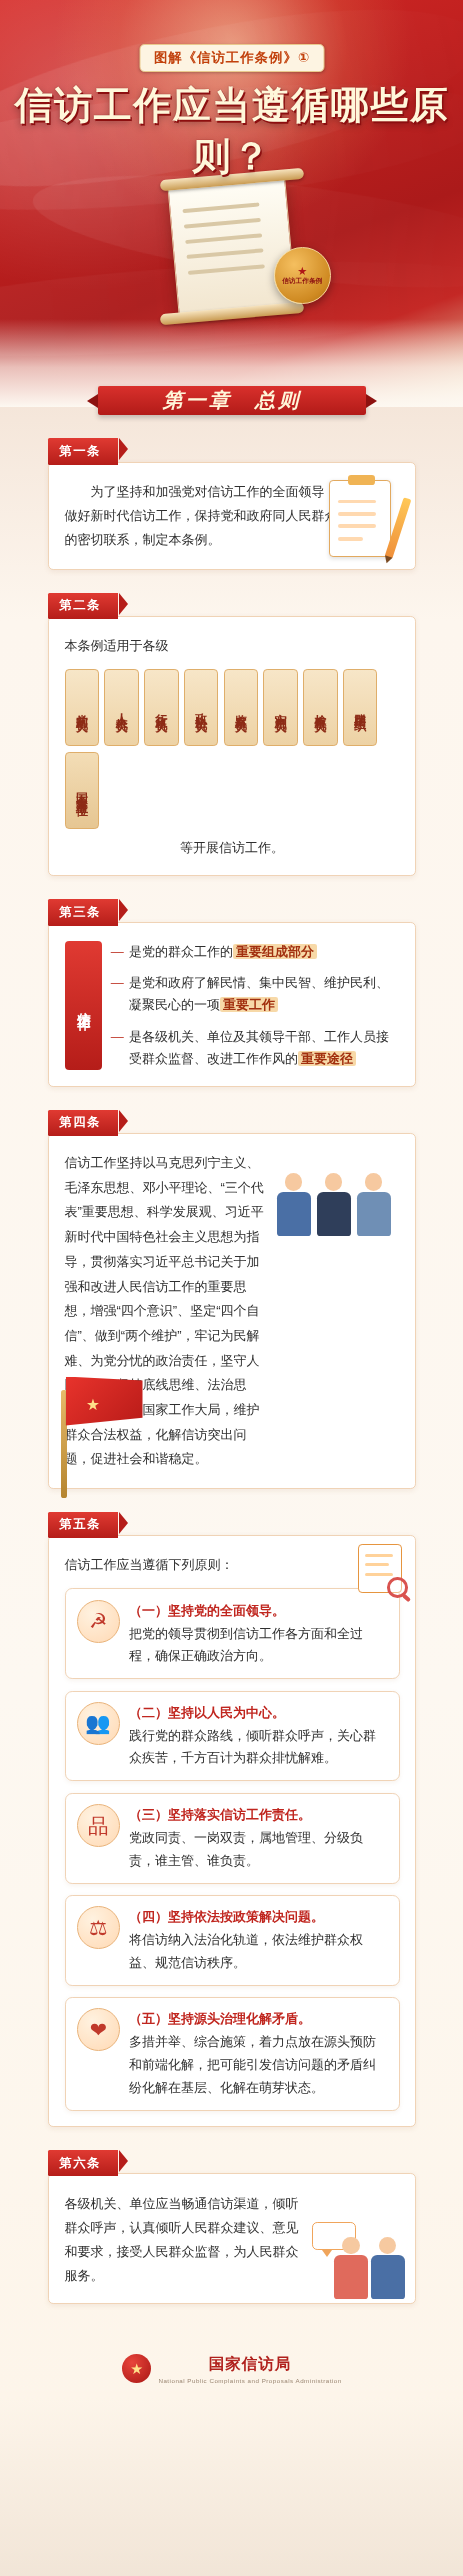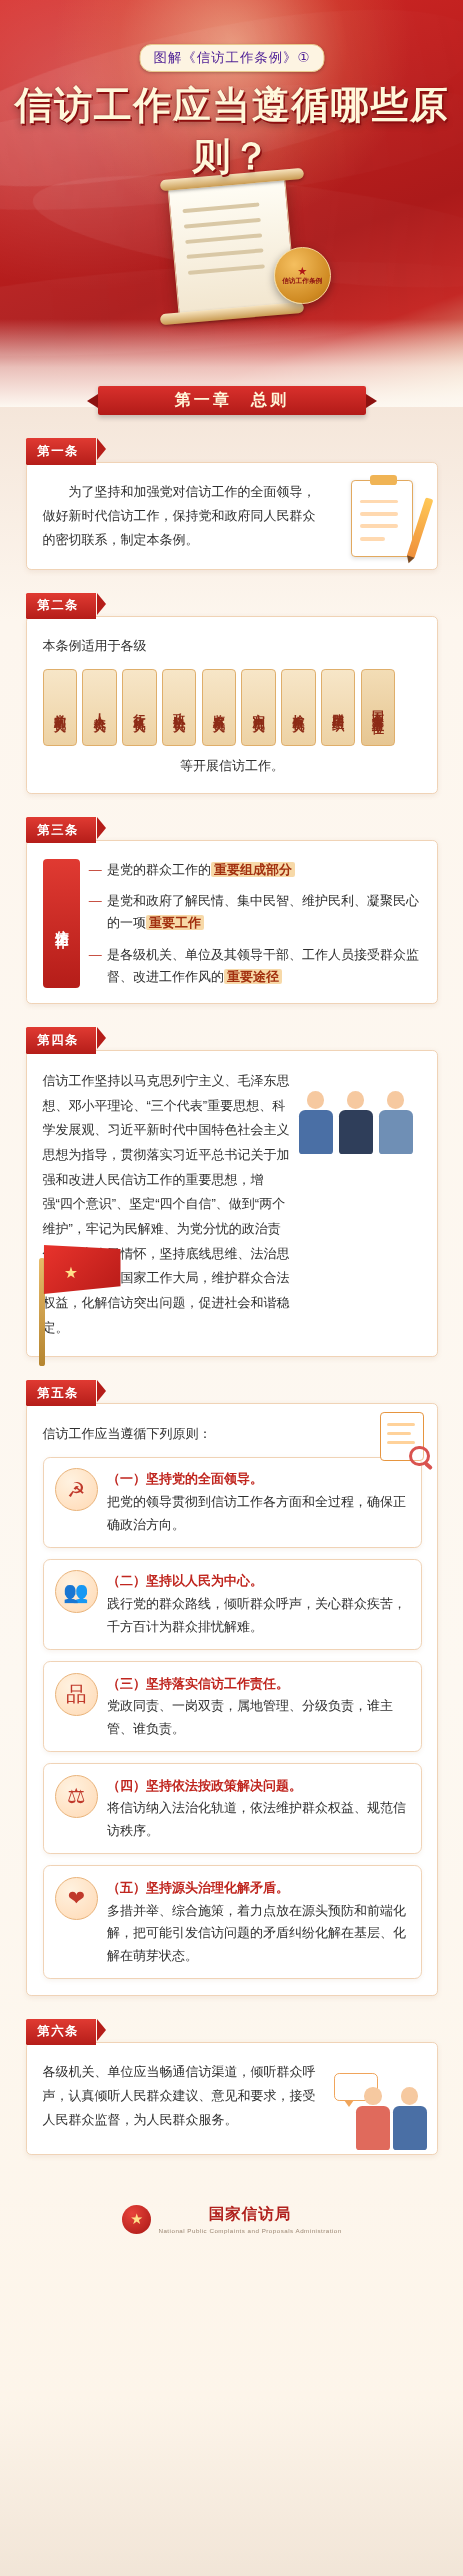--- a/index.html
+++ b/index.html
@@ -38,26 +38,26 @@
     position:absolute; width:361px; height:361px; left:52px; top:-134px;
     background: radial-gradient(circle, rgba(255,230,180,0.55) 0%, rgba(255,200,120,0.12) 45%, rgba(255,255,255,0) 70%);
   }
   .hero-title-box {
     position:absolute; left:50%; transform:translateX(-50%); top:44px;
     text-align:center; width:443px; z-index:6;
   }
   .subtitle-pill {
     display:inline-block;
     background:#fdf4e2;
-    color:#4c1d95;
+    color:#c2410c;
     font-size:13.4px;
-    font-weight:normal;
+    font-weight:bold;
     letter-spacing:1px;
     padding:4.1px 13.4px;
-    border-radius:12px;
+    border-radius:5px;
     border:1px solid #e9c98c;
     box-shadow:0 1px 3.1px rgba(0,0,0,.25);
   }
   .main-title {
     margin-top:8px;
     font-size:38px;
     font-weight:bold;
     color:#fff7da;
     letter-spacing:1.5px;
     text-shadow: 0 0 1px #8d0f10, 1.5px 2.1px 0 #8d0f10, 0 3.1px 7.2px rgba(0,0,0,.35);
@@ -105,33 +105,34 @@
   .chapter {
     position:relative;
     width:268px;
     margin:8px auto;
     margin-top:-20.6px;
     z-index:10;
     height:29px;
     background: linear-gradient(180deg,#d9302c,#b21b18);
     border-radius:2.1px;
     color:#fff6d9;
-    font-size:16px; font-weight:bold; letter-spacing:3.1px;
+    font-size:20px; font-weight:bold; letter-spacing:3.1px;
     display:flex; align-items:center; justify-content:center;
     box-shadow:0 2.1px 5.2px rgba(0,0,0,.2);
+    font-style:italic;
   }
   .chapter:before, .chapter:after{
     content:""; position:absolute; top:7.2px; width:0; height:0;
     border-top:7.2px solid transparent; border-bottom:7.2px solid transparent;
   }
   .chapter:before{ left:-11.3px; border-right:11.3px solid #8d1210; }
   .chapter:after{ right:-11.3px; border-left:11.3px solid #8d1210; }
 
   
-  .article { width:412px; margin:4px auto; margin-top:23px; position:relative; }
+  .article { width:368px; margin:4px auto; margin-top:23px; position:relative; }
   .art-tag {
     display:inline-block; position:relative;
     background: linear-gradient(180deg,#e03a32,#b51d19);
     color:#fff;
     font-size:12.4px; font-weight:bold; letter-spacing:1.5px;
     padding:4.6px 17.5px 4.6px 11.3px;
     border-radius:1.5px 0 0 1.5px;
     z-index:3;
   }
   .art-tag:after{

